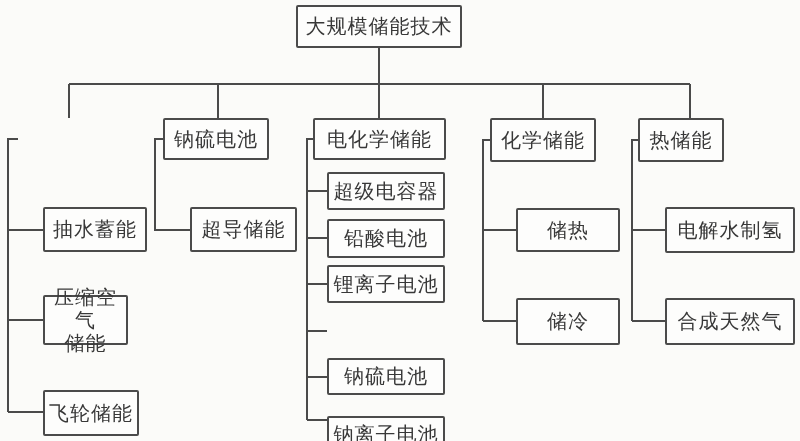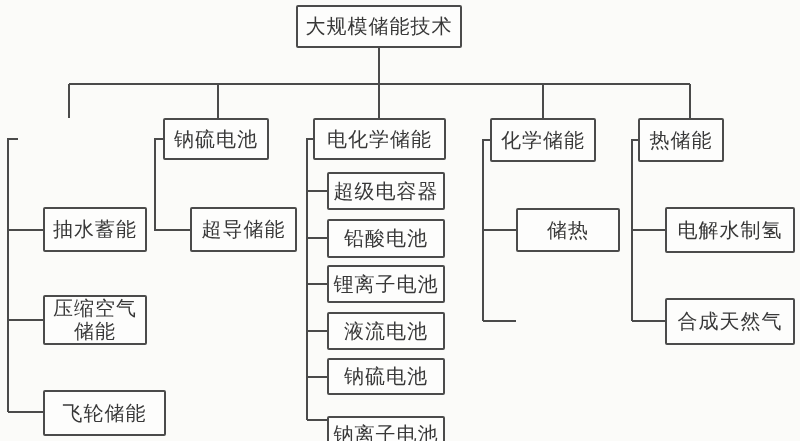--- a/index.html
+++ b/index.html
@@ -82,31 +82,31 @@
   </svg>
 
   <div class="node" style="left:296px;top:5px;width:166px;height:43px">大规模储能技术</div>
 
   <div class="node" style="left:163px;top:118px;width:106px;height:42px">钠硫电池</div>
   <div class="node" style="left:313px;top:118px;width:133px;height:42px">电化学储能</div>
   <div class="node" style="left:490px;top:118px;width:106px;height:44px">化学储能</div>
   <div class="node" style="left:638px;top:118px;width:86px;height:44px">热储能</div>
 
   <div class="node" style="left:43px;top:207px;width:104px;height:45px">抽水蓄能</div>
-  <div class="node" style="left:43px;top:295px;width:104px;height:50px">压缩空气
+  <div class="node" style="left:43px;top:295px;width:85px;height:50px">压缩空气
 储能</div>
-  <div class="node" style="left:43px;top:390px;width:123px;height:46px">飞轮储能</div>
+  <div class="node" style="left:43px;top:390px;width:96px;height:46px">飞轮储能</div>
 
   <div class="node" style="left:190px;top:207px;width:107px;height:45px">超导储能</div>
 
   <div class="node" style="left:327px;top:172px;width:118px;height:38px">超级电容器</div>
   <div class="node" style="left:327px;top:219px;width:118px;height:39px">铅酸电池</div>
   <div class="node" style="left:327px;top:265px;width:118px;height:38px">锂离子电池</div>
-  <div class="node" style="left:327px;top:312px;width:118px;height:38px">液流电池</div>
   <div class="node" style="left:327px;top:358px;width:118px;height:37px">钠硫电池</div>
   <div class="node" style="left:327px;top:416px;width:118px;height:37px">钠离子电池</div>
 
   <div class="node" style="left:516px;top:208px;width:104px;height:44px">储热</div>
+  <div class="node" style="left:516px;top:298px;width:104px;height:47px">储冷</div>
 
   <div class="node" style="left:665px;top:207px;width:130px;height:46px">电解水制氢</div>
   <div class="node" style="left:665px;top:298px;width:130px;height:47px">合成天然气</div>
 
 </div>
 
 </body></html>

